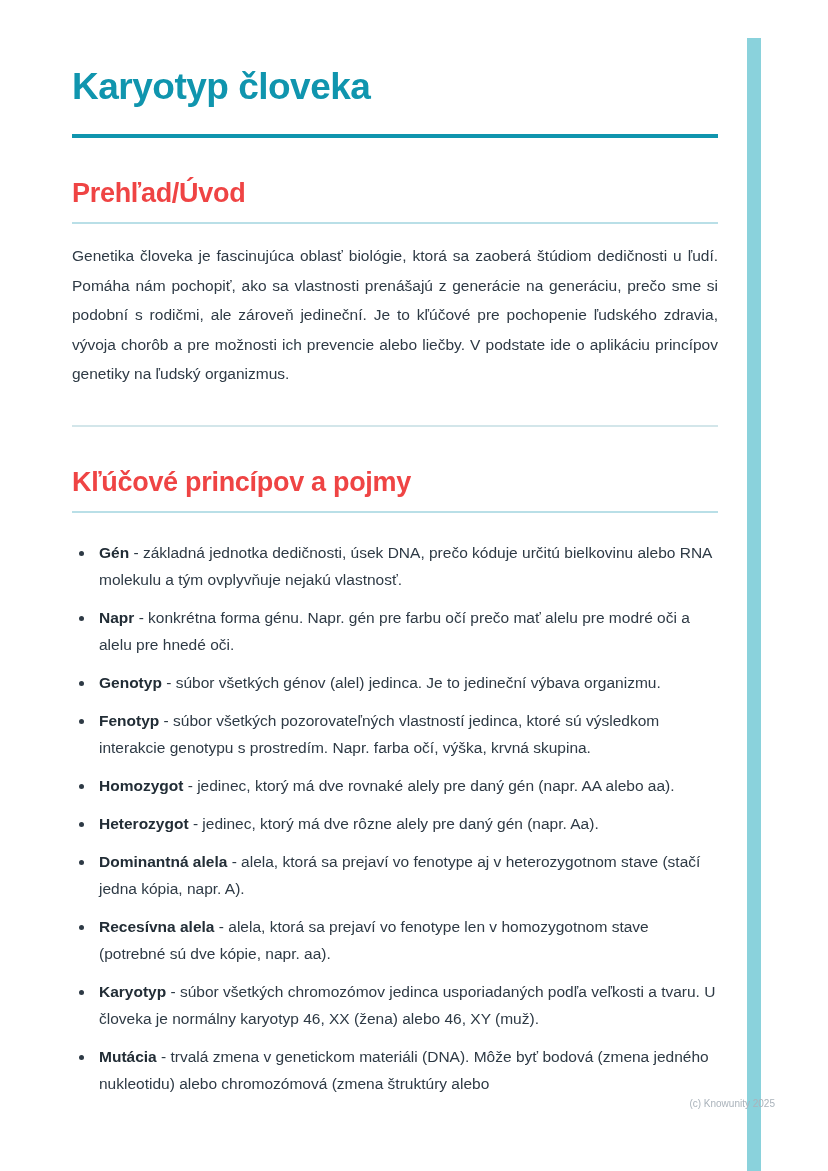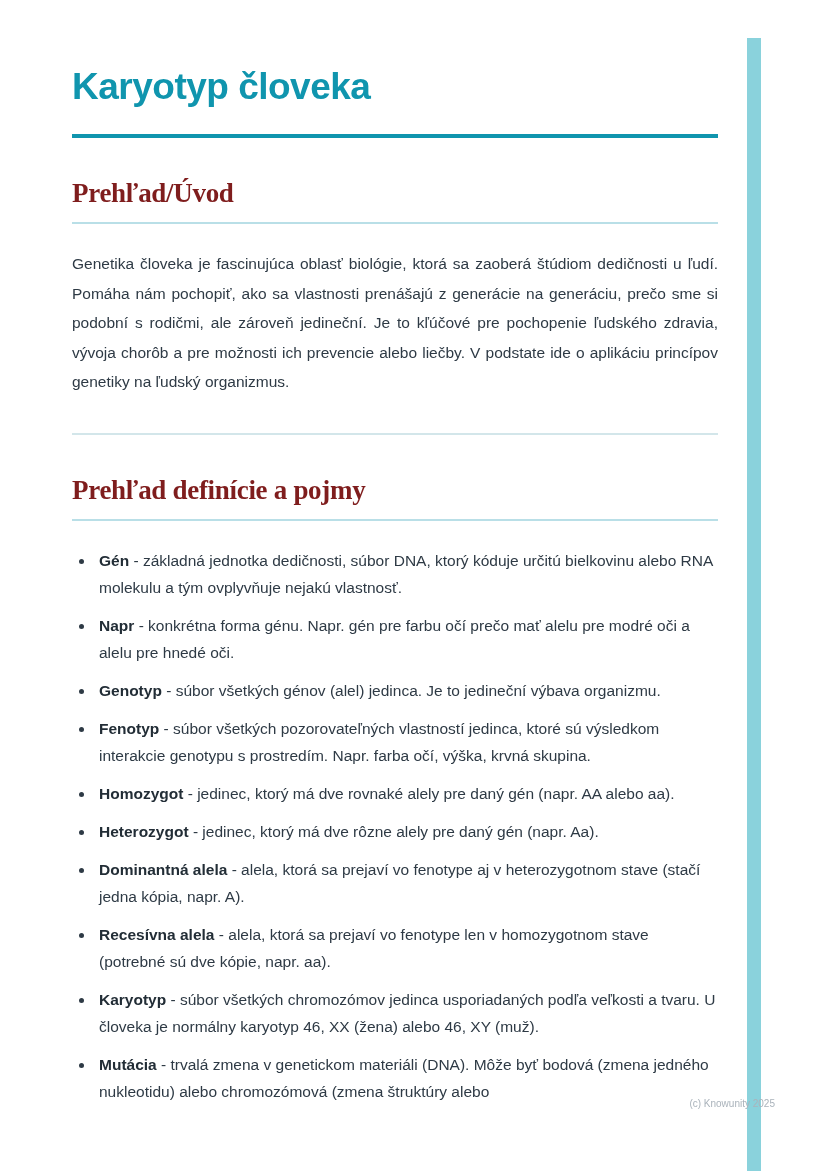--- a/index.html
+++ b/index.html
@@ -29,30 +29,29 @@
   .title-rule {
     height: 4px;
     background: #1095ae;
     margin-top: 26px;
   }
   .section-heading {
     margin: 40px 0 0 0;
     font-size: 27px;
     font-weight: 700;
     letter-spacing: -0.3px;
-    color: #7f1d1d;
-    font-family: Liberation Serif, serif;
+    color: #ef4444;
   }
   .heading-underline {
     height: 2px;
     background: #b9dfe7;
     margin-top: 13px;
   }
   .overview-paragraph {
-    margin: 25px 0 0 0;
+    margin: 17px 0 0 0;
     font-size: 15.5px;
     line-height: 29.5px;
     text-align: justify;
     color: #2e3a45;
   }
   .section-divider {
     height: 2px;
     background: #d3e6ea;
     margin-top: 36px;
   }
@@ -102,27 +101,27 @@
   <h1 class="page-title">Karyotyp človeka</h1>
   <div class="title-rule"></div>
 
   <h2 class="section-heading">Prehľad/Úvod</h2>
   <div class="heading-underline"></div>
 
   <p class="overview-paragraph">Genetika človeka je fascinujúca oblasť biológie, ktorá sa zaoberá štúdiom dedičnosti u ľudí. Pomáha nám pochopiť, ako sa vlastnosti prenášajú z generácie na generáciu, prečo sme si podobní s rodičmi, ale zároveň jedineční. Je to kľúčové pre pochopenie ľudského zdravia, vývoja chorôb a pre možnosti ich prevencie alebo liečby. V podstate ide o aplikáciu princípov genetiky na ľudský organizmus.</p>
 
   <div class="section-divider"></div>
 
-  <h2 class="section-heading">Prehľad definície a pojmy</h2>
+  <h2 class="section-heading">Kľúčové princípov a pojmy</h2>
   <div class="heading-underline"></div>
 
   <ul class="definitions-list">
     <li>
       <span class="term">Gén</span>
-      <span>- základná jednotka dedičnosti, súbor DNA, ktorý kóduje určitú bielkovinu alebo RNA molekulu a tým ovplyvňuje nejakú vlastnosť.</span>
+      <span>- základná jednotka dedičnosti, úsek DNA, prečo kóduje určitú bielkovinu alebo RNA molekulu a tým ovplyvňuje nejakú vlastnosť.</span>
     </li>
     <li>
       <span class="term">Napr</span>
       <span>- konkrétna forma génu. Napr. gén pre farbu očí prečo mať alelu pre modré oči a alelu pre hnedé oči.</span>
     </li>
     <li>
       <span class="term">Genotyp</span>
       <span>- súbor všetkých génov (alel) jedinca. Je to jedineční výbava organizmu.</span>
     </li>
     <li>

